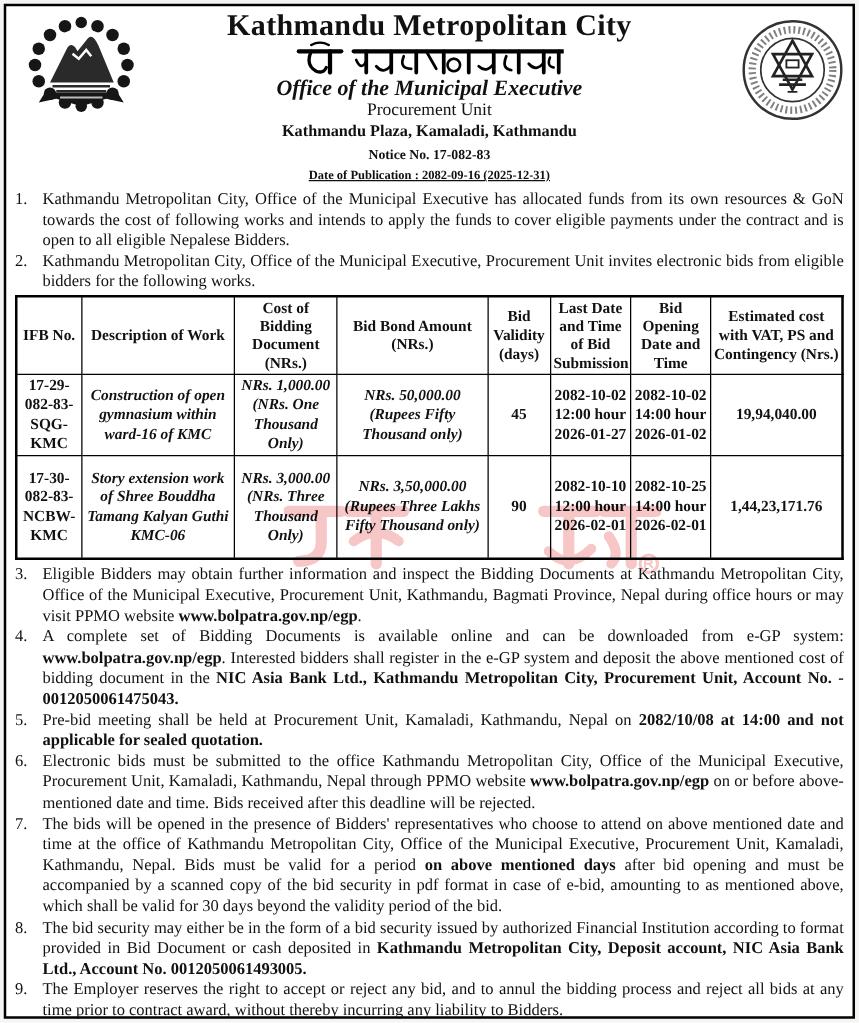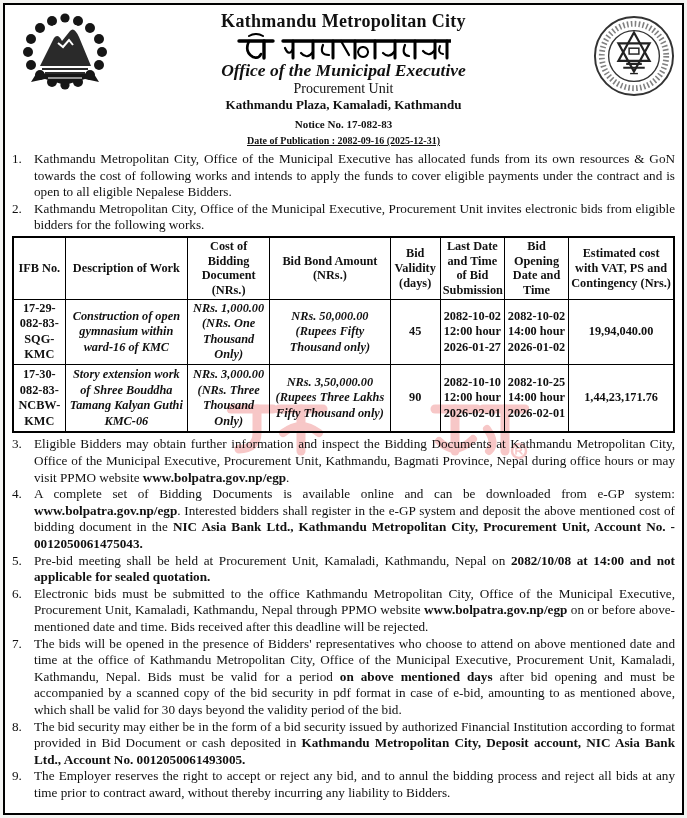--- a/index.html
+++ b/index.html
@@ -9,21 +9,21 @@
   }
   .page{
     position:absolute;left:3px;top:3px;right:3px;bottom:3px;
     border:2px solid #000;background:#fff;box-sizing:border-box;
     padding:2px 7px 4px 7px;
   }
   
   .hdr{position:relative;text-align:center;}
   .seal-left{position:absolute;left:6px;top:3px;}
   .seal-right{position:absolute;right:0px;top:5px;}
-  .org{font-size:18px;font-weight:bold;letter-spacing:.3px;line-height:24px;margin-top:2px;}
+  .org{font-size:24px;font-weight:bold;letter-spacing:.3px;line-height:24px;margin-top:2px;}
   .nb-wrap{height:27px;line-height:27px;}
   .office{font-size:17.5px;font-weight:bold;line-height:20px;font-style:italic;}
   .unit{font-size:14px;font-weight:normal;line-height:16px;margin-top:1px;}
   .addr{font-size:13px;font-weight:bold;line-height:14px;margin-top:1px;}
   .banner{
     display:inline-block;background:var(--banner_bg,#000);color:var(--banner_fg,#fff);
     font-size:20px;font-weight:bold;padding:2px 18px 4px 18px;margin-top:5px;
   }
   .notice{font-size:11px;font-weight:bold;line-height:17px;margin-top:4px;}
   .pub{font-size:10px;font-weight:bold;line-height:15px;text-decoration:underline;}
@@ -38,21 +38,21 @@
     border-collapse:collapse;width:100%;margin:2px 0 2px 0;
     table-layout:fixed;border:2px solid #000;
   }
   table.bids th,table.bids td{
     border:1px solid #000;text-align:center;vertical-align:middle;
     padding:1px 2px;overflow:hidden;
   }
   table.bids th{font-size:12.3px;line-height:1.2;font-weight:bold;}
   table.bids td{font-size:12.3px;line-height:1.26;font-weight:bold;}
   table.bids td.it{font-style:italic;}
-  tr.hrow{height:50px;} tr.r1{height:60px;} tr.r2{height:68px;}
+  tr.hrow{height:50px;} tr.r1{height:60px;} tr.r2{height:83px;}
   
   .watermark{
     position:absolute;left:222px;top:394px;pointer-events:none;
     opacity:.5;mix-blend-mode:multiply;
   }
 </style>
 </head>
 <body>
 
 <div class="page">

